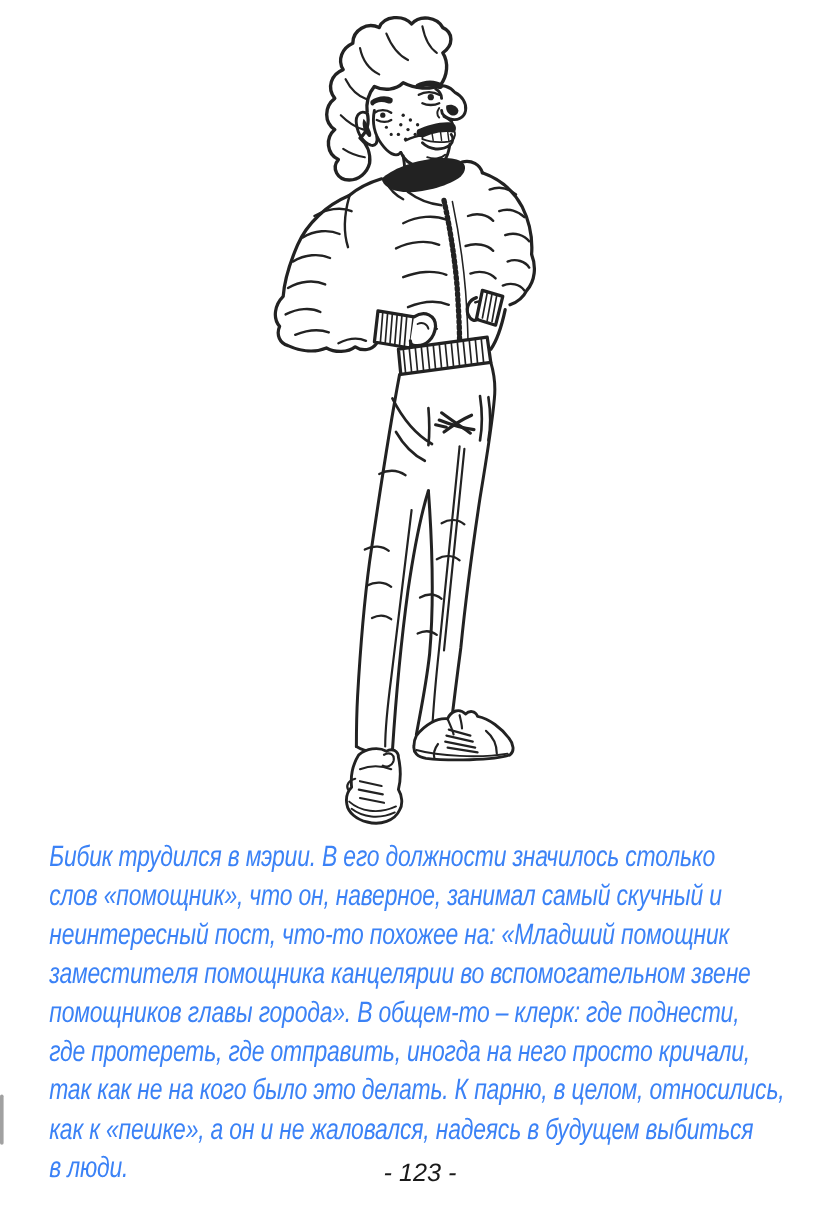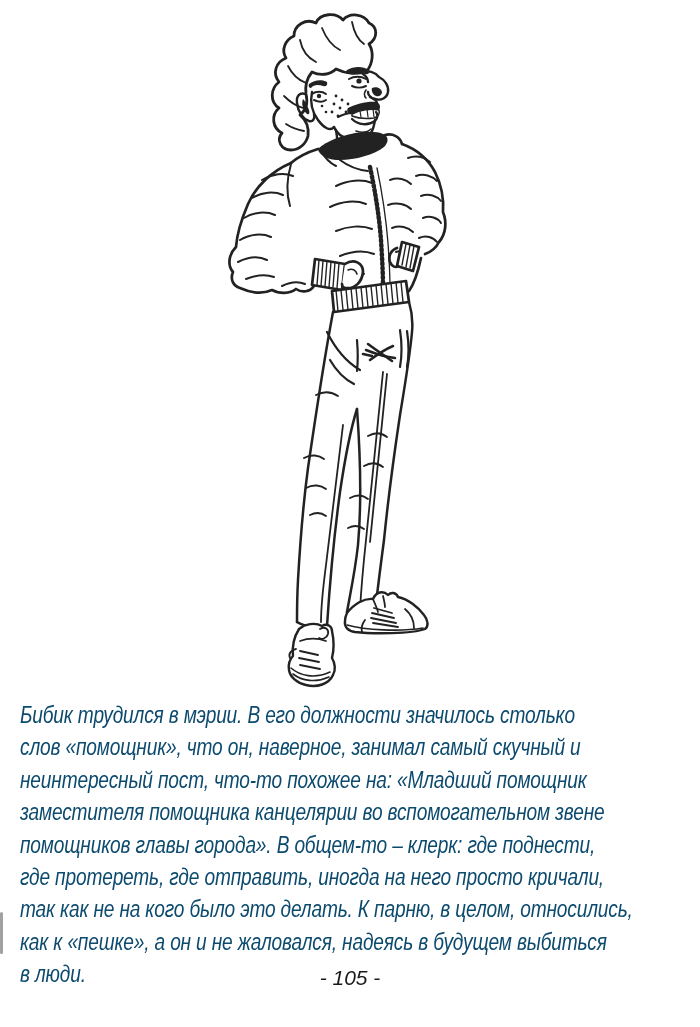--- a/index.html
+++ b/index.html
@@ -5,22 +5,22 @@
   html,body{margin:0;padding:0;}
   body{
     width:700px;height:1027px;background:#ffffff;overflow:hidden;
     font-family:"Liberation Sans","DejaVu Sans",sans-serif;
     position:relative;
   }
   .page{position:relative;width:700px;height:1027px;background:#ffffff;}
   .figure-wrap{position:absolute;left:0;top:0;width:700px;height:700px;}
   .figure-wrap svg{display:block;}
   .body-text{
-    position:absolute;left:20px;top:699px;width:660px;
-    color:#0c4a6e;
+    position:absolute;left:41px;top:699px;width:660px;
+    color:#3b82f6;
   }
   .tline{
     white-space:nowrap;
     font-style:italic;
     font-size:24.5px;
     line-height:32.4px;
     height:32.4px;
     transform:scaleX(0.78);
     transform-origin:0 50%;
     letter-spacing:-0.2px;
@@ -273,16 +273,16 @@
     <div class="tline">слов «помощник», что он, наверное, занимал самый скучный и</div>
     <div class="tline">неинтересный пост, что-то похожее на: «Младший помощник</div>
     <div class="tline">заместителя помощника канцелярии во вспомогательном звене</div>
     <div class="tline">помощников главы города». В общем-то – клерк: где поднести,</div>
     <div class="tline">где протереть, где отправить, иногда на него просто кричали,</div>
     <div class="tline">так как не на кого было это делать. К парню, в целом, относились,</div>
     <div class="tline">как к «пешке», а он и не жаловался, надеясь в будущем выбиться</div>
     <div class="tline">в люди.</div>
   </div>
 
-  <div class="page-num">- 105 -</div>
+  <div class="page-num">- 123 -</div>
 
   <div class="scan-artifact"></div>
 </div>
 
 </body></html>

